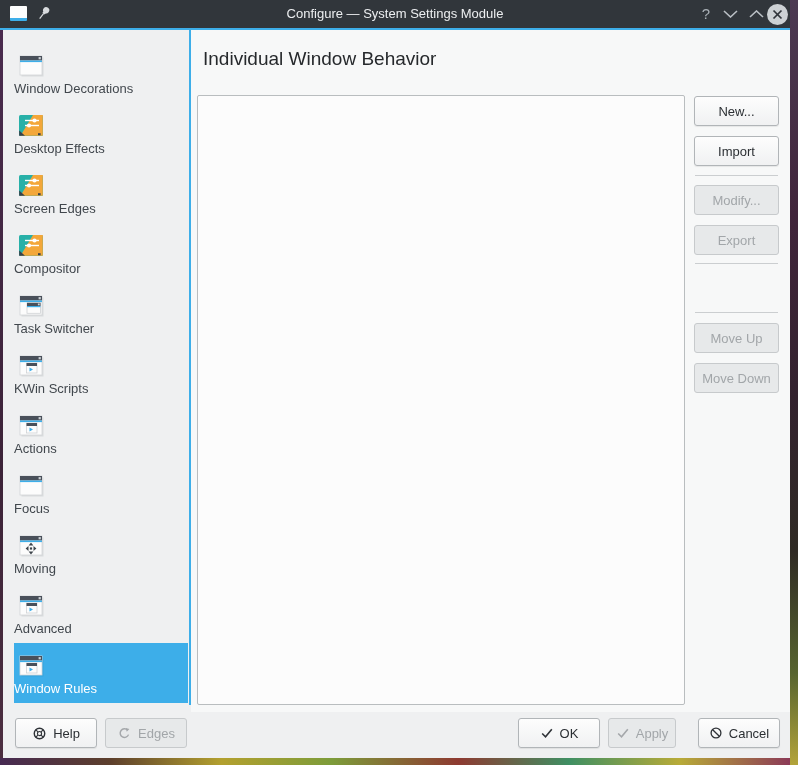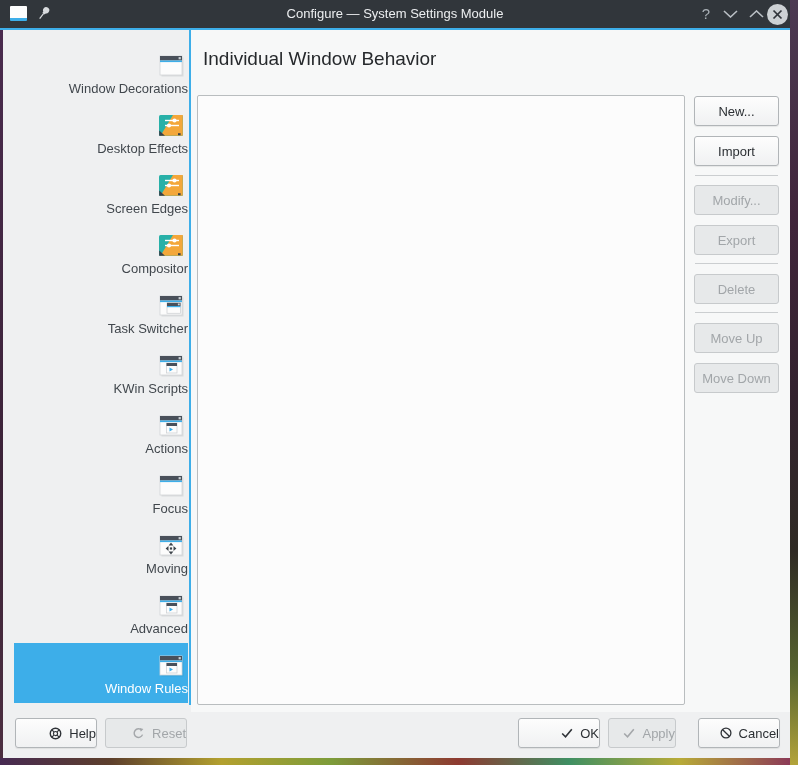--- a/index.html
+++ b/index.html
@@ -34,21 +34,21 @@
     background:#ccd1d4; display:flex; align-items:center; justify-content:center; }
 
   
   .sidebar-bg { position:absolute; left:0; top:30px; width:191px; height:682px; background:#eff0f1; }
   .sidebar-focus-border { position:absolute; left:189px; top:30px; width:2px; height:675px; background:#3daee9; }
   .content-bg { position:absolute; left:191px; top:30px; width:599px; height:682px; background:#f7f8f8; }
   .footer-bg { position:absolute; left:0; top:712px; width:790px; height:46px; background:#eff0f1; }
 
   
   .side-list { position:absolute; left:14px; top:43px; width:176px; }
-  .side-item { width:174px; height:60px; display:flex; flex-direction:column; align-items:flex-end;
+  .side-item { width:174px; height:60px; display:flex; flex-direction:column; align-items:flex-start;
     justify-content:center; cursor:default; }
   .side-item .ic { width:34px; height:30px; display:block; }
   .side-item .lbl { font-size:13px; color:#41474d; margin-top:1px; white-space:nowrap; }
   .side-item.selected { background:#3daee9; }
   .side-item.selected .lbl { color:#ffffff; }
 
   
   .page-title { position:absolute; left:203px; top:48px; font-size:19px; color:#26292c; }
   .rules-box { position:absolute; left:197px; top:95px; width:488px; height:610px;
     background:#fcfcfc; border:1px solid #b9bdbf; border-radius:2px; }
@@ -56,21 +56,21 @@
   
   .btn { position:absolute; height:30px; border:1px solid #b1b5b8; border-radius:3px;
     background:linear-gradient(180deg,#fdfdfd 0%,#f0f1f2 100%);
     box-shadow:0 1px 1px rgba(0,0,0,0.07);
     display:flex; align-items:center; justify-content:center; gap:6px;
     font-size:13px; color:#2b2f33; cursor:default; }
   .btn.disabled { background:#e7e9ea; border-color:#c7cacc; color:#a2a6a9; box-shadow:none; }
   .col-btn { left:694px; width:85px;justify-content:center; }
   .sep { position:absolute; left:695px; width:83px; height:1px; background:#cbced0; }
 
-  .footer-btn { top:718px;justify-content:flex-end; }
+  .footer-btn { top:718px; }
 
   svg { display:block; }
 </style>
 </head>
 <body>
 
 <div class="window">
 
   <div class="titlebar">
     <div class="tb-title">Configure — System Settings Module</div>
@@ -283,23 +283,20 @@
       <span>Import</span>
     </div>
   <div class="sep" style="top:175px"></div>
   <div class="btn col-btn disabled" style="top:185px">
       <span>Modify...</span>
     </div>
   <div class="btn col-btn disabled" style="top:225px">
       <span>Export</span>
     </div>
   <div class="sep" style="top:263px"></div>
-  <div class="btn col-btn disabled" style="top:274px">
-      <span>Delete</span>
-    </div>
   <div class="sep" style="top:312px"></div>
   <div class="btn col-btn disabled" style="top:323px">
       <span>Move Up</span>
     </div>
   <div class="btn col-btn disabled" style="top:363px">
       <span>Move Down</span>
     </div>
 
   <div class="btn footer-btn" style="left:15px;width:82px">
     <svg width="15" height="15" viewBox="0 0 16 16">
@@ -312,21 +309,21 @@
           <line x1="11.8" y1="11.8" x2="9.7" y2="9.7"></line>
       </g>
       </svg>
     <span>Help</span>
   </div>
   <div class="btn footer-btn disabled" style="left:105px;width:82px">
     <svg width="15" height="15" viewBox="0 0 16 16">
       <path d="M12.3 9.2 A4.6 4.6 0 1 1 11.3 4.4" fill="none" stroke="#a4a7aa" stroke-width="1.5"></path>
       <polygon points="9.3,2.2 13.2,3.2 10.4,6.1" fill="#a4a7aa"></polygon>
       </svg>
-    <span>Reset</span>
+    <span>Edges</span>
   </div>
   <div class="btn footer-btn" style="left:518px;width:82px">
     <svg width="14" height="14" viewBox="0 0 16 16">
       <path d="M2.5 8.6 L6.3 12.3 L13.5 3.6" fill="none" stroke="#2f3338" stroke-width="1.8"></path>
       </svg>
     <span>OK</span>
   </div>
   <div class="btn footer-btn disabled" style="left:608px;width:68px">
     <svg width="14" height="14" viewBox="0 0 16 16">
       <path d="M2.5 8.6 L6.3 12.3 L13.5 3.6" fill="none" stroke="#a4a7aa" stroke-width="1.8"></path>

